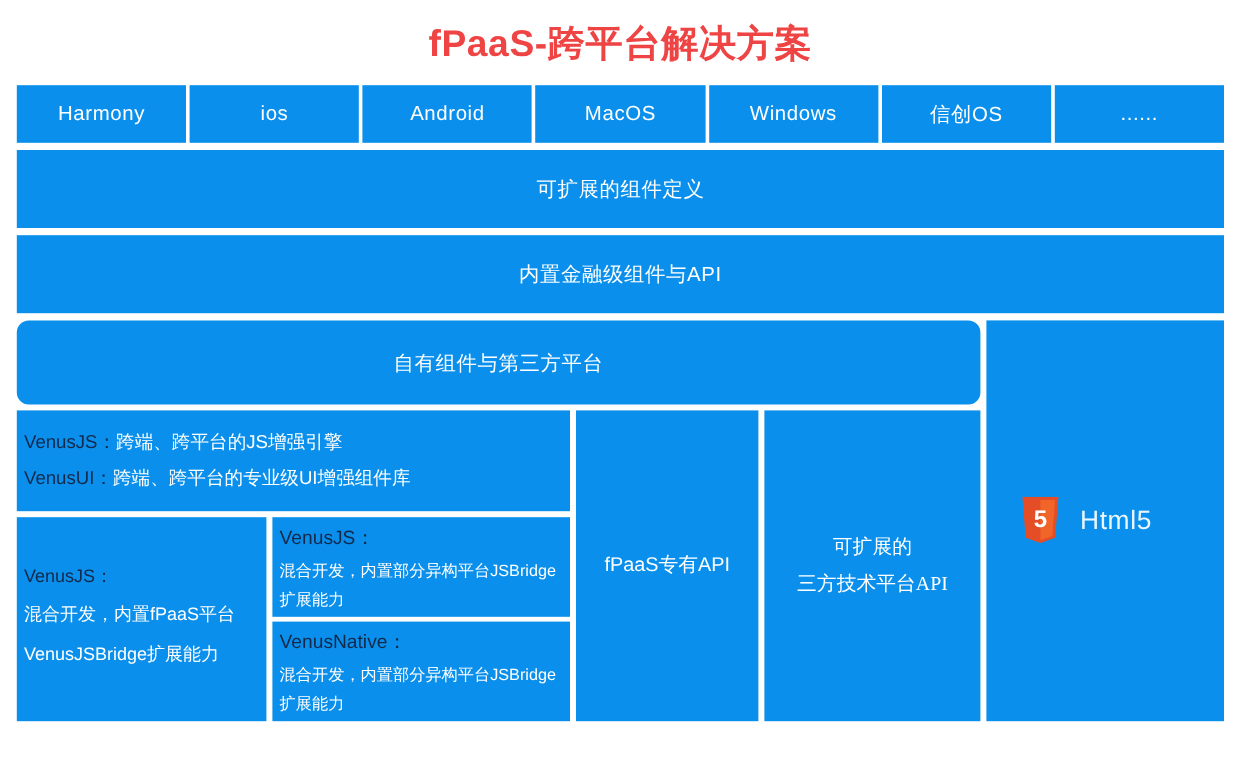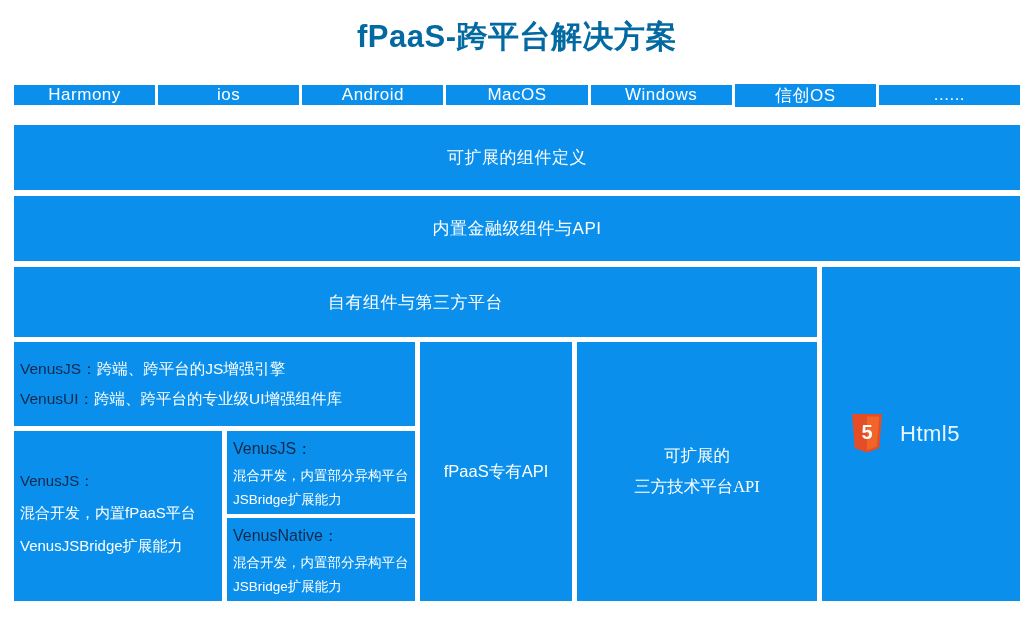--- a/index.html
+++ b/index.html
@@ -18,21 +18,21 @@
     position: relative;
     width: 1034px;
     height: 634px;
     background: #ffffff;
     box-sizing: border-box;
   }
 
   
   .title {
     text-align: center;
-    color: #0369a1;
+    color: #ef4444;
     font-size: 31px;
     font-weight: bold;
     letter-spacing: 0.5px;
     padding-top: 18px;
     padding-bottom: 16px;
     line-height: 1.2;
     user-select: none;
   }
 
   
@@ -47,21 +47,20 @@
     color: #ffffff;
     box-sizing: border-box;
   }
 
   
   .row-platforms {
     display: flex;
     gap: 3px;
     height: 48px;
     margin-bottom: 6px;
-    align-items: center;
   }
   .platform-cell {
     flex: 1 1 0;
     display: flex;
     align-items: center;
     justify-content: center;
     font-size: 17px;
     letter-spacing: 0.5px;
   }
 
@@ -97,31 +96,32 @@
   }
 
   
   .band-self {
     height: 70px;
     display: flex;
     align-items: center;
     justify-content: center;
     font-size: 17px;
     letter-spacing: 0.5px;
+    border-radius: 10px;
   }
 
   
   .lower {
     flex: 1 1 auto;
     display: flex;
     gap: 5px;
     min-height: 0;
   }
   .lower-left {
-    width: 401px;
+    width: 461px;
     display: flex;
     flex-direction: column;
     gap: 5px;
     min-height: 0;
   }
   .venus-intro {
     height: 84px;
     padding: 12px 6px 0 6px;
     box-sizing: border-box;
     font-size: 15.5px;

